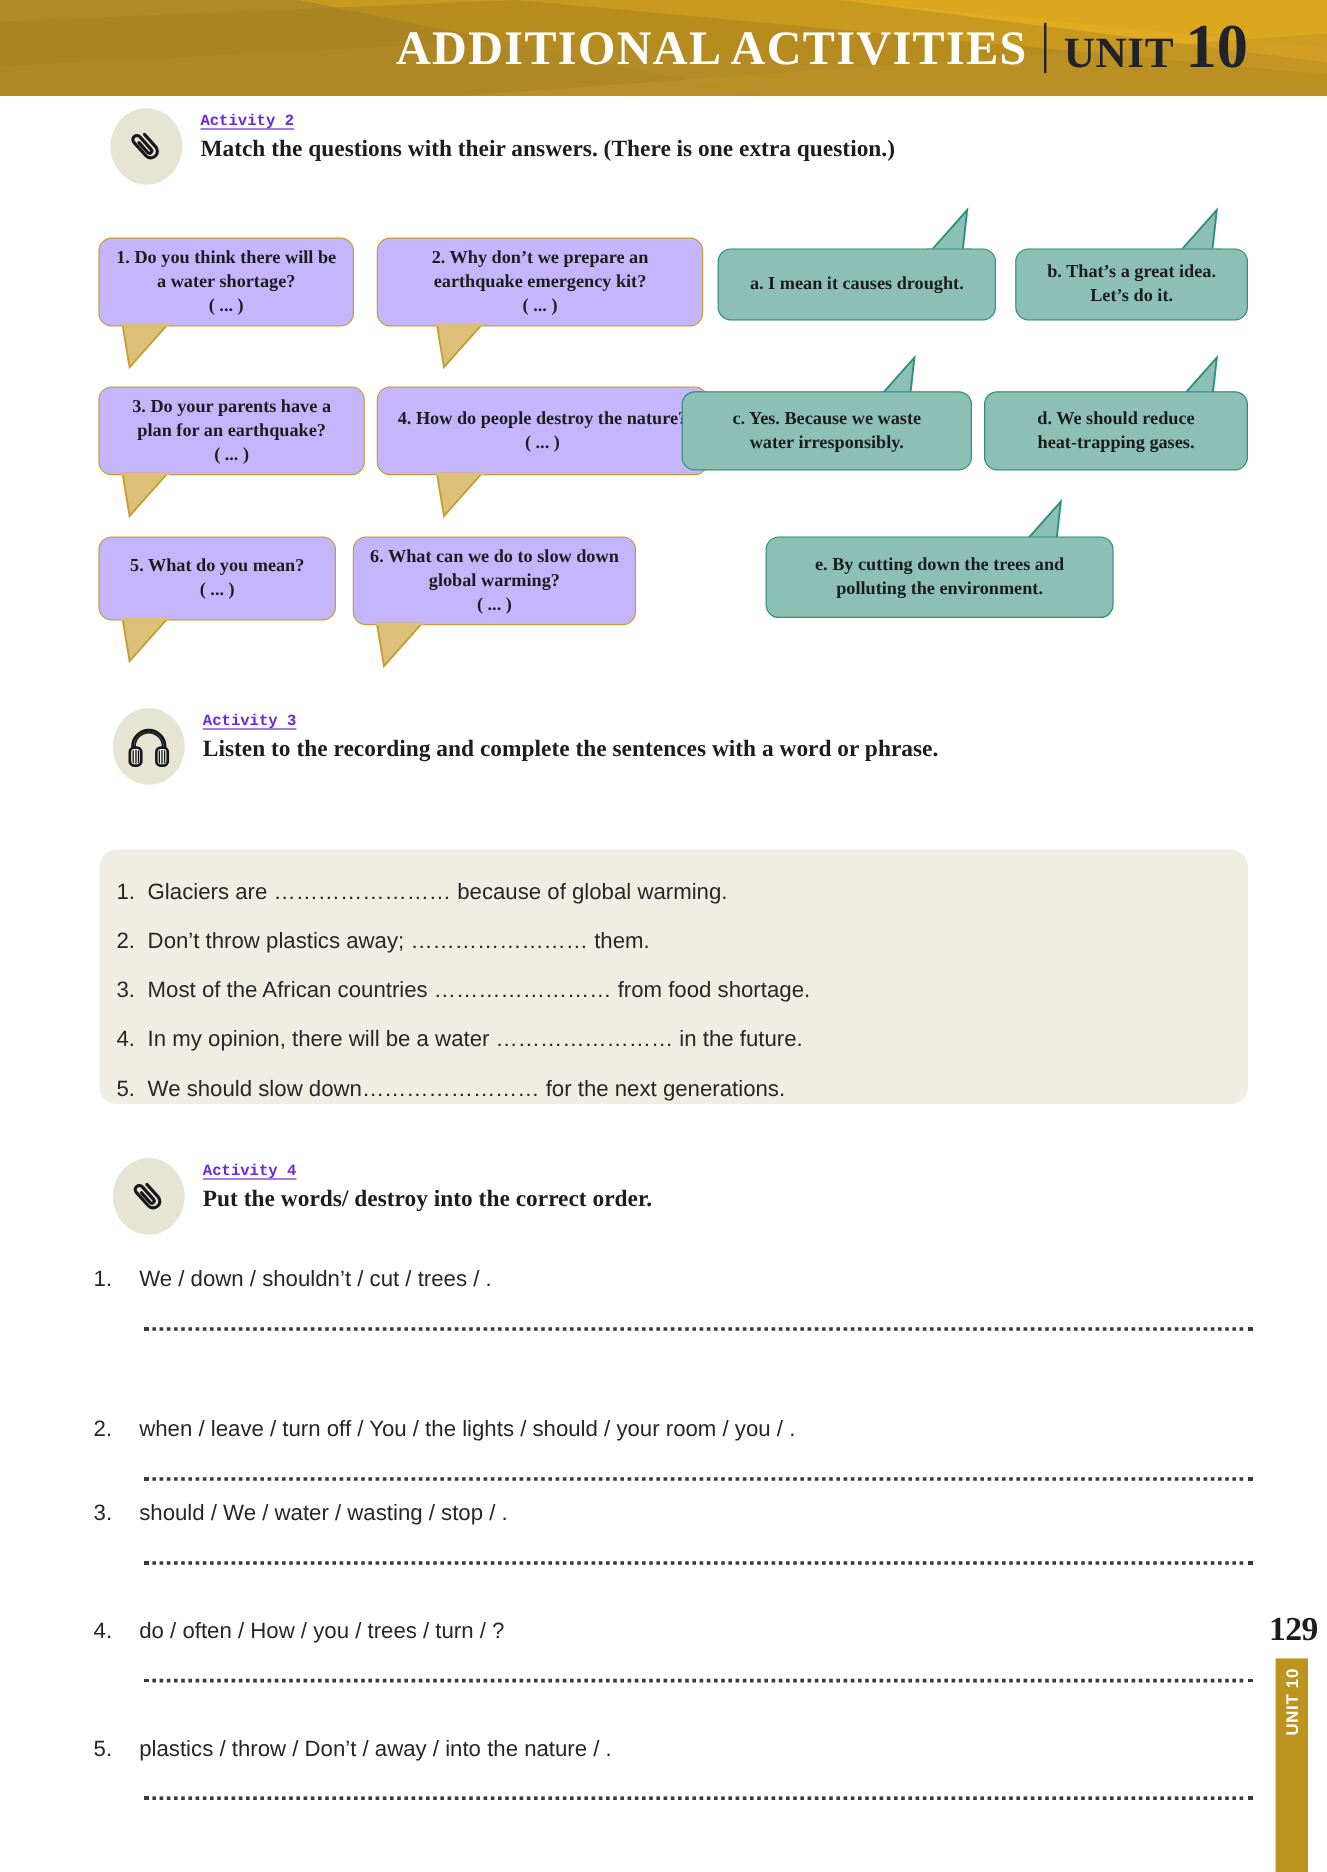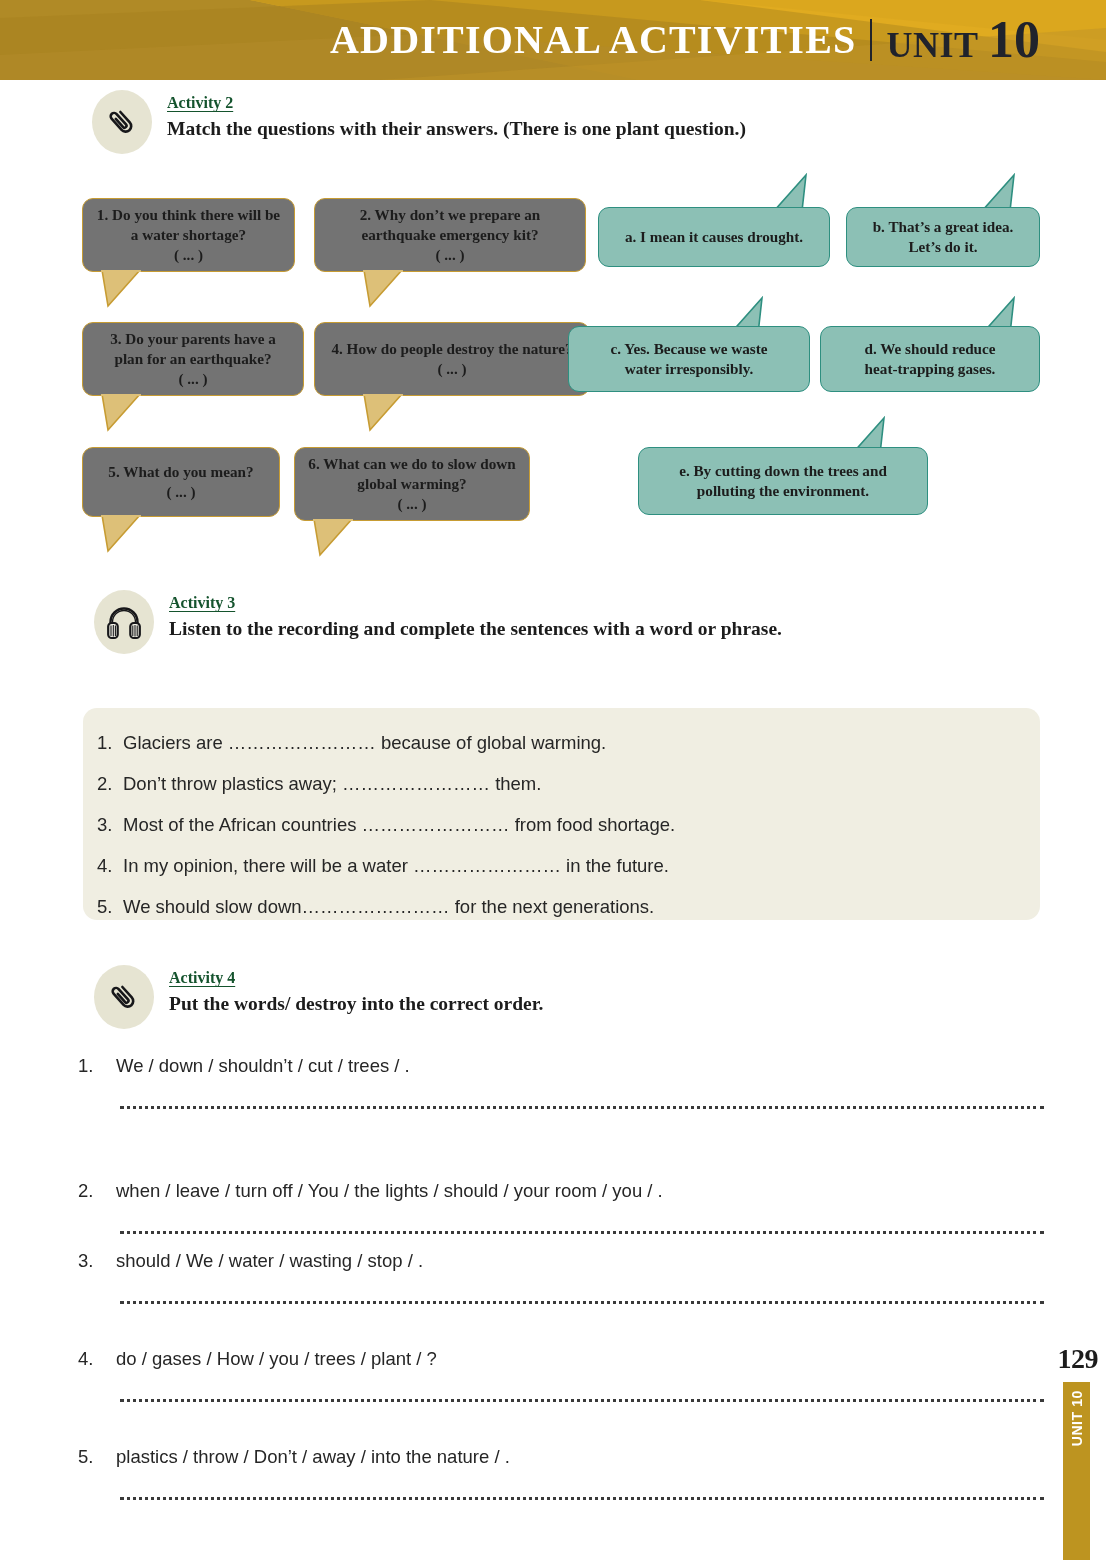--- a/index.html
+++ b/index.html
@@ -73,24 +73,24 @@
     height: 64px;
     border-radius: 50%;
     background: #e6e4d2;
     display: flex;
     align-items: center;
     justify-content: center;
     flex: none;
   }
   .act-text { margin-left: 15px; padding-top: 3px; }
   .act-label {
-    font-family: Liberation Serif, serif;
-    font-weight: bold;
-    font-size: 16px;
-    color: #14532d;
+    font-family: Liberation Mono, monospace;
+    font-weight: bold;
+    font-size: 13px;
+    color: #6d28d9;
     text-decoration: underline;
     text-underline-offset: 3px;
     line-height: 1.25;
   }
   .act-desc {
     font-family: "Liberation Serif", serif;
     font-weight: bold;
     font-size: 19.5px;
     color: #1c1c1c;
     line-height: 1.45;
@@ -107,21 +107,21 @@
     justify-content: center;
     text-align: center;
     font-family: "Liberation Serif", serif;
     font-weight: bold;
     font-size: 15.2px;
     line-height: 1.32;
     color: #1c1c1c;
     padding: 6px 12px;
   }
   .bubble.q {
-    background: #737373;
+    background: #c4b5fd;
     border: 1.6px solid #c79c33;
     justify-content: center;
   }
   .bubble.a {
     background: #8cc0b5;
     border: 1.6px solid #2e8f80;
   }
   .tail { position: absolute; }
 
   
@@ -230,21 +230,21 @@
 <div class="activity-head" style="left:92px; top:90px;">
   <div class="act-badge">
     <svg width="34" height="34" viewBox="0 0 34 34">
       <g transform="rotate(-42 17 17)">
         <path d="M22.5 8.5 L22.5 22.5 a5.5 5.5 0 0 1 -11 0 L11.5 7.5 a3.4 3.4 0 0 1 6.8 0 L18.3 21.5 a1.9 1.9 0 0 1 -3.8 0 L14.5 10.5" fill="none" stroke="#17171a" stroke-width="2.6" stroke-linecap="round" stroke-linejoin="round"></path>
       </g>
     </svg>
   </div>
   <div class="act-text">
     <div class="act-label">Activity 2</div>
-    <div class="act-desc">Match the questions with their answers. (There is one plant question.)</div>
+    <div class="act-desc">Match the questions with their answers. (There is one extra question.)</div>
   </div>
 </div>
 
 <div class="bubble q" style="left:82px; top:198px; width:213px; height:74px;">
   <span><span>1. Do you think there will be a water shortage?</span><br><span>( ... )</span></span>
 </div>
 <svg class="tail" style="left:96px; top:270px;" width="50" height="40">
   <polygon points="6,0 44,0 12,36" fill="#ddc078" stroke="#c79c33" stroke-width="1.6"></polygon>
   <rect x="5" y="-4" width="40" height="6" fill="#ddc078"></rect>
 </svg>
@@ -407,21 +407,21 @@
   <div class="order-line">
     <span class="order-num">3.</span>
     <span class="order-text">should / We / water / wasting / stop / .</span>
   </div>
   <div class="answer-rule"></div>
 </div>
 
 <div class="order-item" style="top:1348px;">
   <div class="order-line">
     <span class="order-num">4.</span>
-    <span class="order-text">do / gases / How / you / trees / plant / ?</span>
+    <span class="order-text">do / often / How / you / trees / turn / ?</span>
   </div>
   <div class="answer-rule"></div>
 </div>
 
 <div class="order-item" style="top:1446px;">
   <div class="order-line">
     <span class="order-num">5.</span>
     <span class="order-text">plastics / throw / Don’t / away / into the nature / .</span>
   </div>
   <div class="answer-rule"></div>

